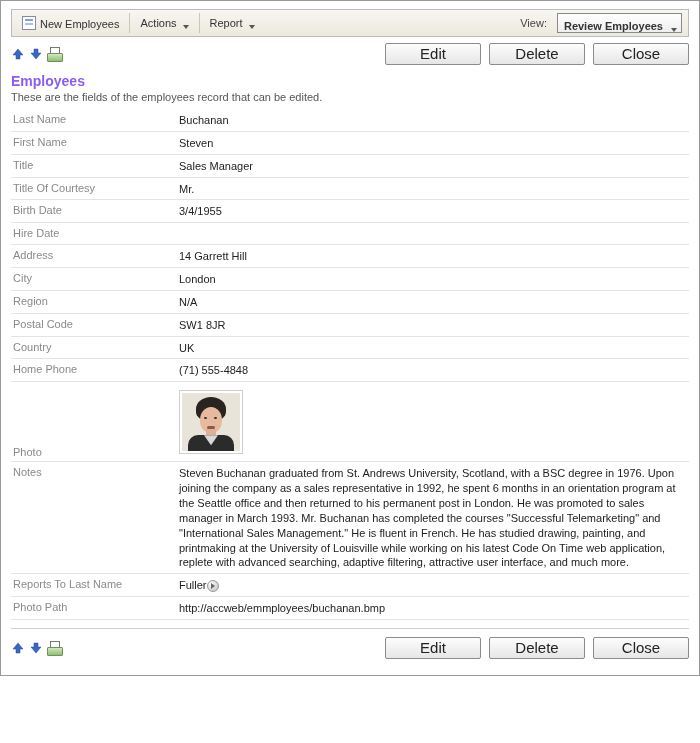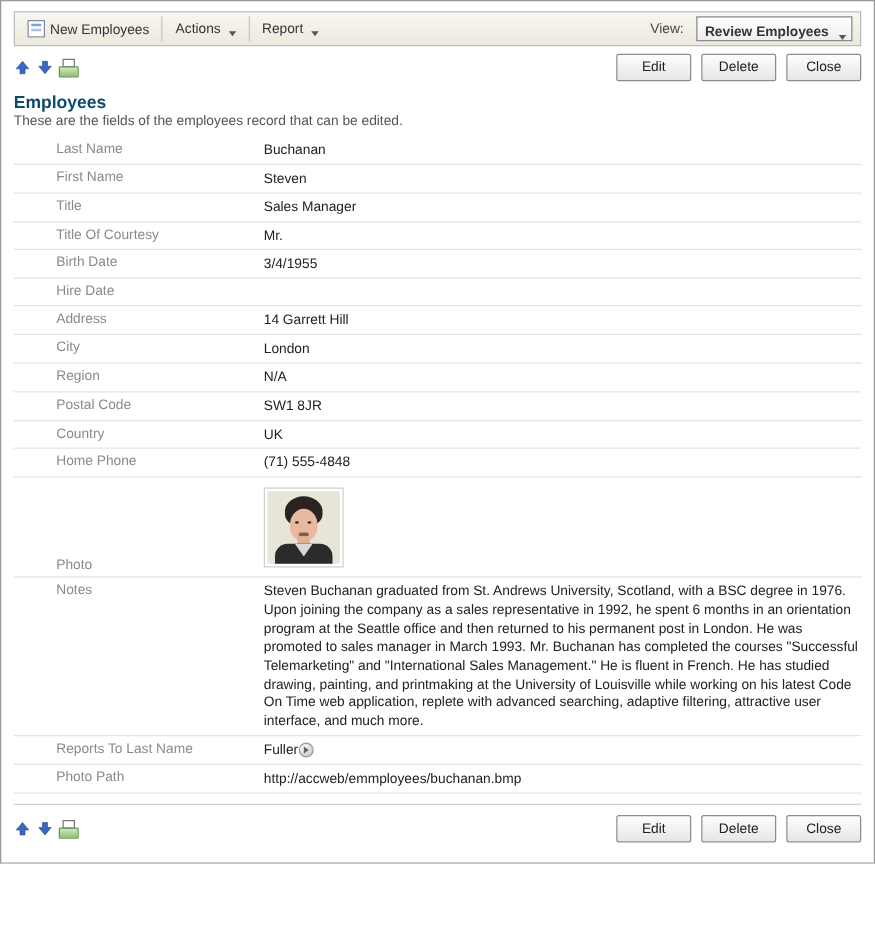--- a/index.html
+++ b/index.html
@@ -94,57 +94,56 @@
     position:relative;
     cursor:pointer;
   }
   .print-icon:before{
     content:"";position:absolute;left:3px;top:0;width:8px;height:5px;background:#fff;border:1px solid #777;
   }
   .print-icon:after{
     content:"";position:absolute;left:0;top:6px;right:0;height:7px;background:linear-gradient(#d0e8c0,#8fc070);border:1px solid #6a925a;border-radius:1px;
   }
   .btn {
-    width: 60px;
+    width: 96px;
     height: 22px;
     border: 1px solid #8c8c8c;
     background: linear-gradient(#fdfdfd,#e6e6e6);
     border-radius: 2px;
     text-align: center;
     line-height: 20px;
     color: #222;
     cursor: pointer;
     margin-left: 8px;
-    font-size:11px;
+    font-size:15px;
   }
 
   .section-title {
     font-size: 14px;
     font-weight: bold;
-    color: #0c4a6e;
+    color: #8b5cf6;
     margin: 2px 0 2px 0;
   }
   .section-sub {
     color: #555;
     margin-bottom: 6px;
   }
 
   .field-row {
     display: flex;
     border-bottom: 1px solid #e3e3e3;
     min-height: 22px;
     align-items: flex-start;
     padding: 3px 0;
   }
   .field-label {
     width: 168px;
     color: #8a8a8a;
     padding-left: 2px;
     padding-top:1px;
-    margin-left:32px;
   }
   .field-value {
     flex: 1;
     color: #222;
     padding-top:1px;
     line-height:1.35;
   }
   .field-value.link { color:#222; display:flex; align-items:center; gap:0;}
   .go-icon {
     width:12px;height:12px;border-radius:50%;

